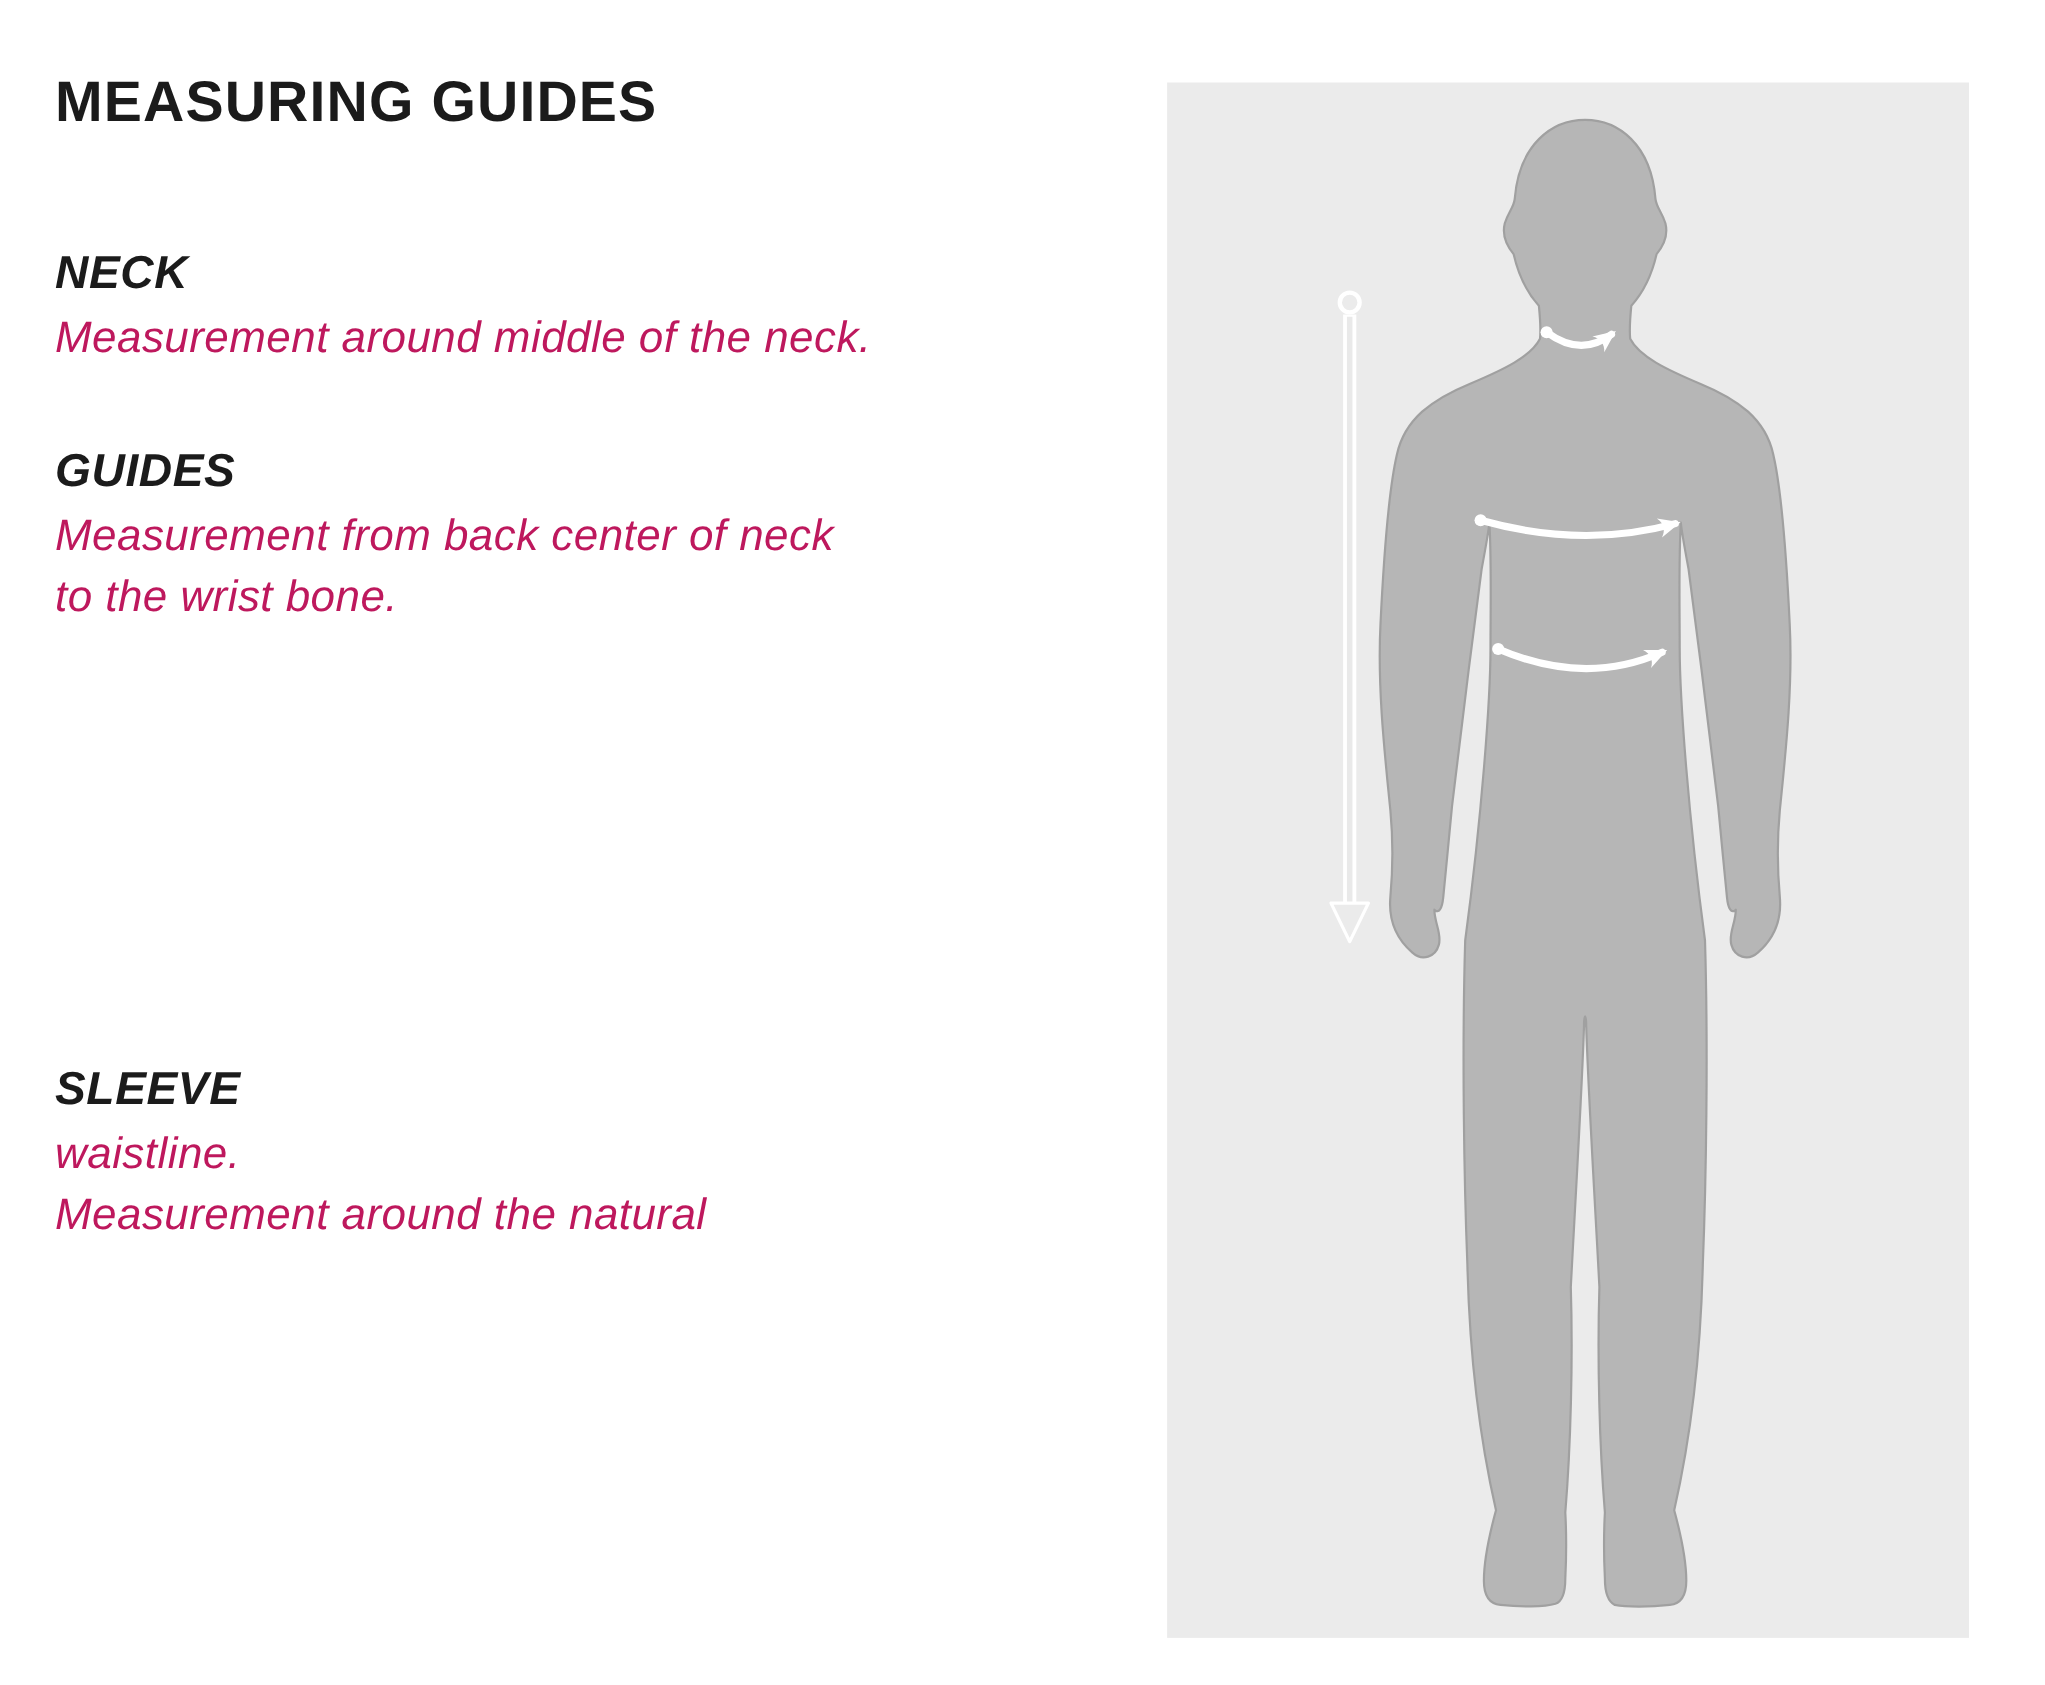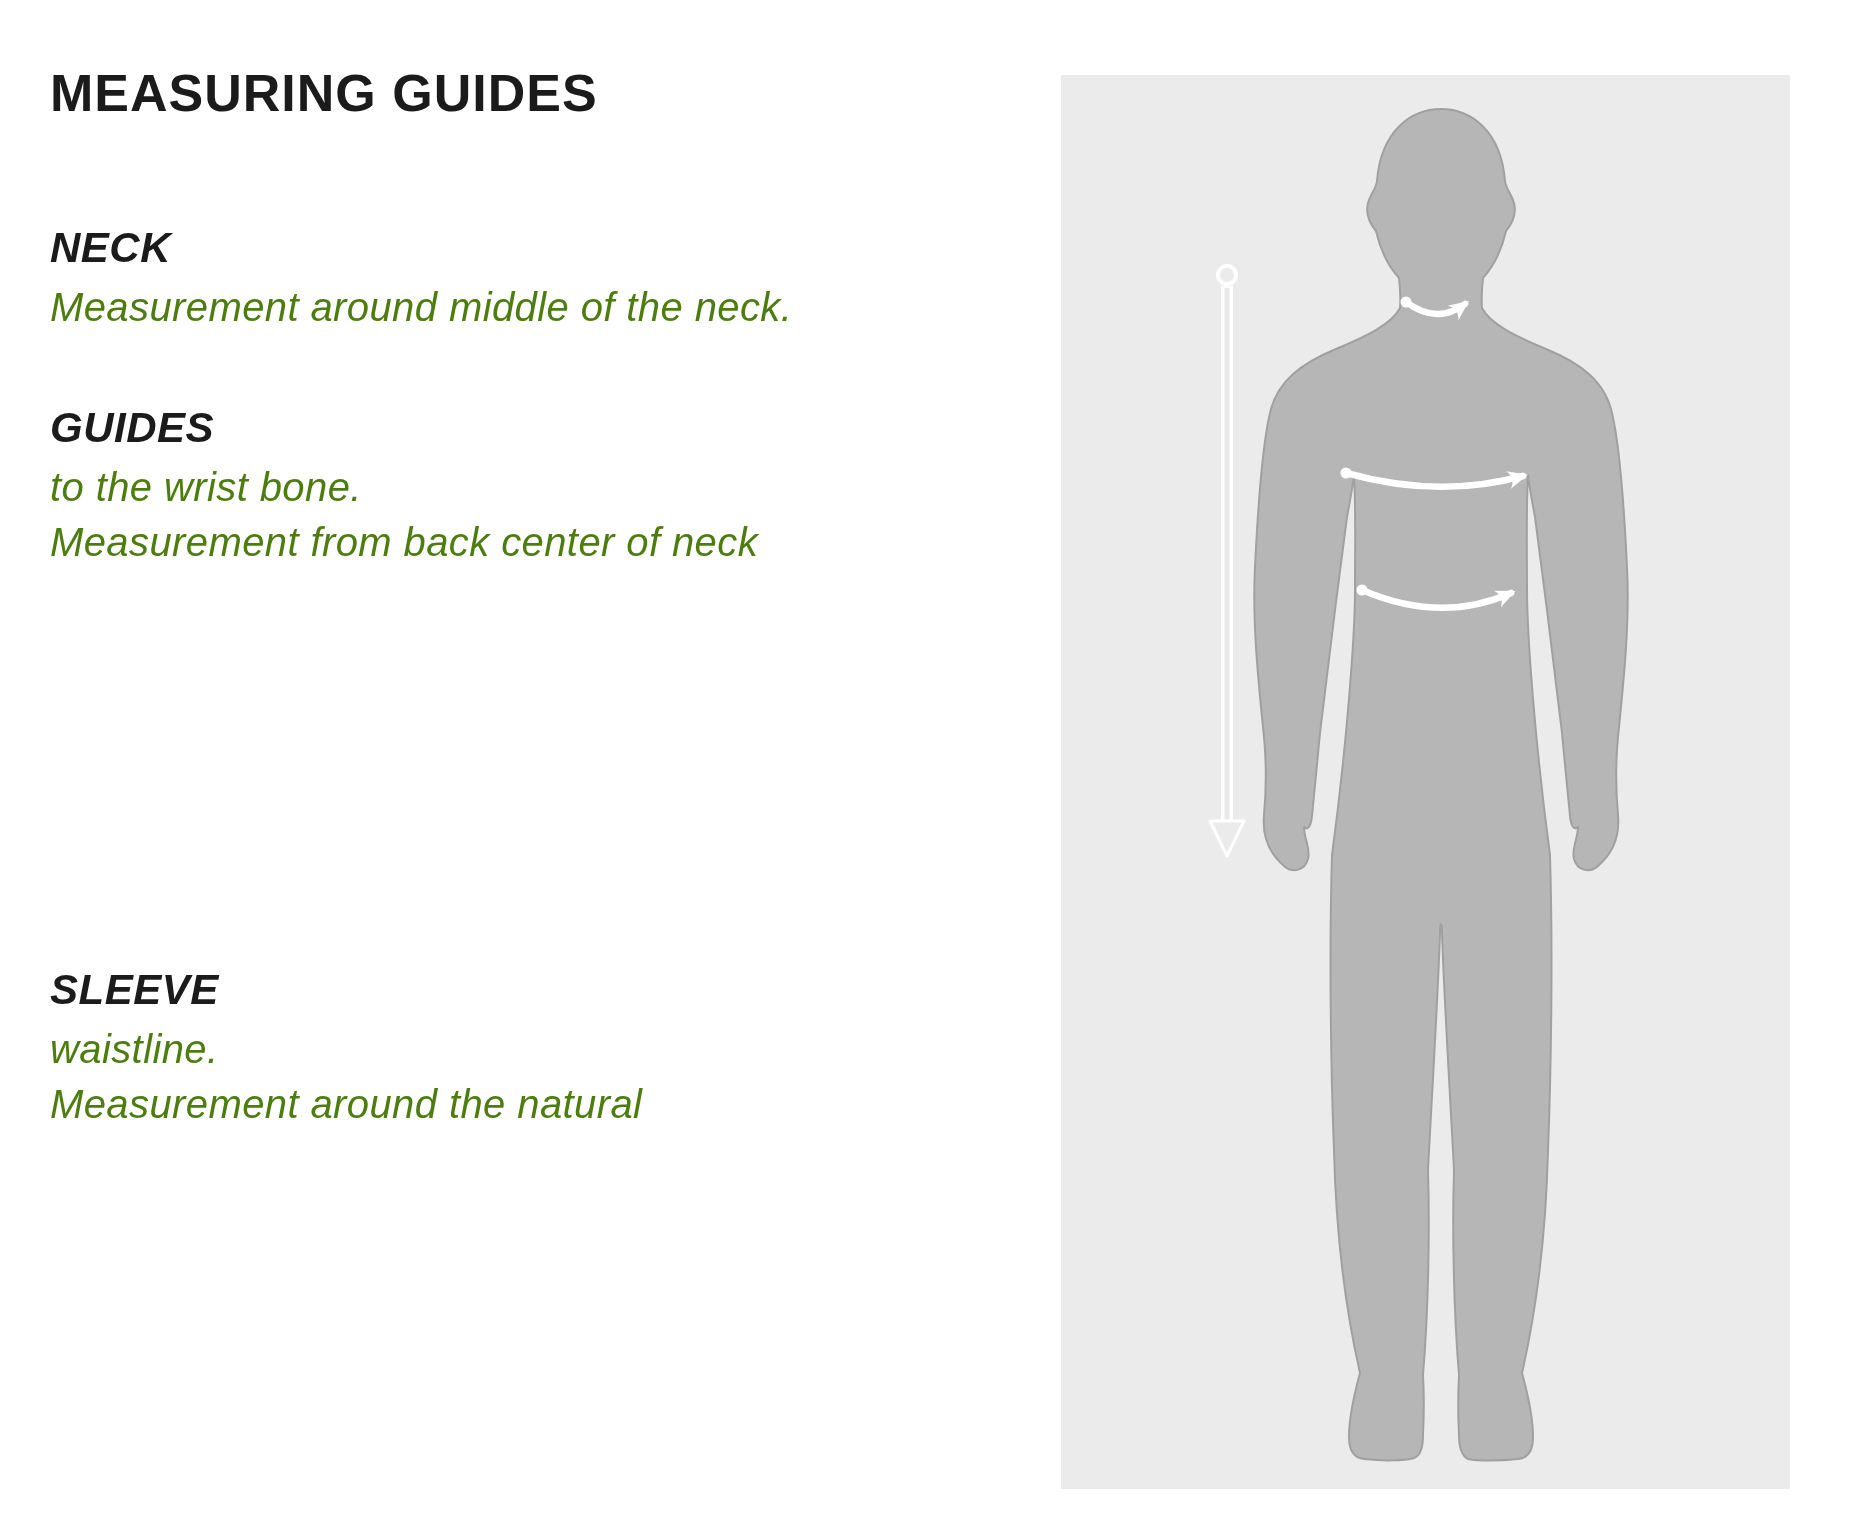--- a/index.html
+++ b/index.html
@@ -18,21 +18,21 @@
     position:absolute; left:50px; top:66px;
     font-size:52px; font-weight:700; letter-spacing:1px;
     line-height:55px; color:#1b1b1b; margin:0;
   }
   .sec { position:absolute; left:50px; width:830px;font-style:italic; }
   .sec h2 {
     margin:0 0 5px 0;
     font-size:42px; font-weight:700; letter-spacing:0.5px;
     line-height:55px; color:#1b1b1b;
   }
-  .sec .body-lines { margin:0; font-size:40px; line-height:55px; color:#4d7c0f; letter-spacing:0.4px; }
+  .sec .body-lines { margin:0; font-size:40px; line-height:55px; color:#be185d; letter-spacing:0.4px; }
   .sec .ln { display:block; }
   .sec-neck  { top:220px; }
   .sec-sleeve{ top:400px; }
   .sec-chest { top:695px; }
   .sec-waist { top:962px; }
 
   
   .figure-panel {
     position:absolute; left:1061px; top:75px;
     width:729px; height:1414px;
@@ -51,22 +51,22 @@
     <section class="sec sec-neck">
       <h2>NECK</h2>
       <div class="body-lines">
         <span class="ln">Measurement around middle of the neck.</span>
       </div>
     </section>
 
     <section class="sec sec-sleeve">
       <h2>GUIDES</h2>
       <div class="body-lines">
+        <span class="ln">Measurement from back center of neck</span>
         <span class="ln">to the wrist bone.</span>
-        <span class="ln">Measurement from back center of neck</span>
       </div>
     </section>
 
 
     <section class="sec sec-waist">
       <h2>SLEEVE</h2>
       <div class="body-lines">
         <span class="ln">waistline.</span>
         <span class="ln">Measurement around the natural</span>
       </div>

